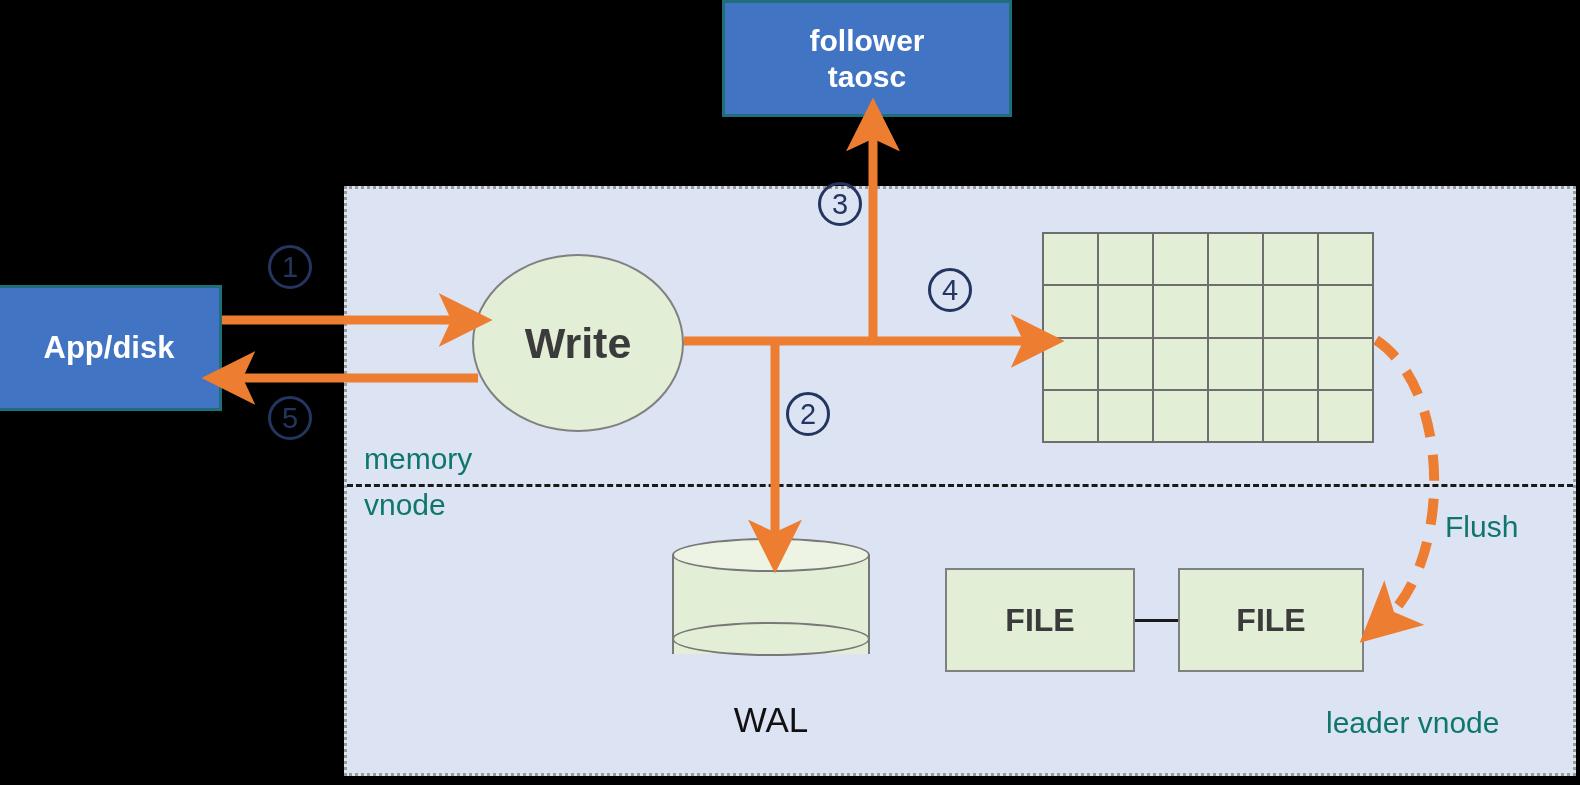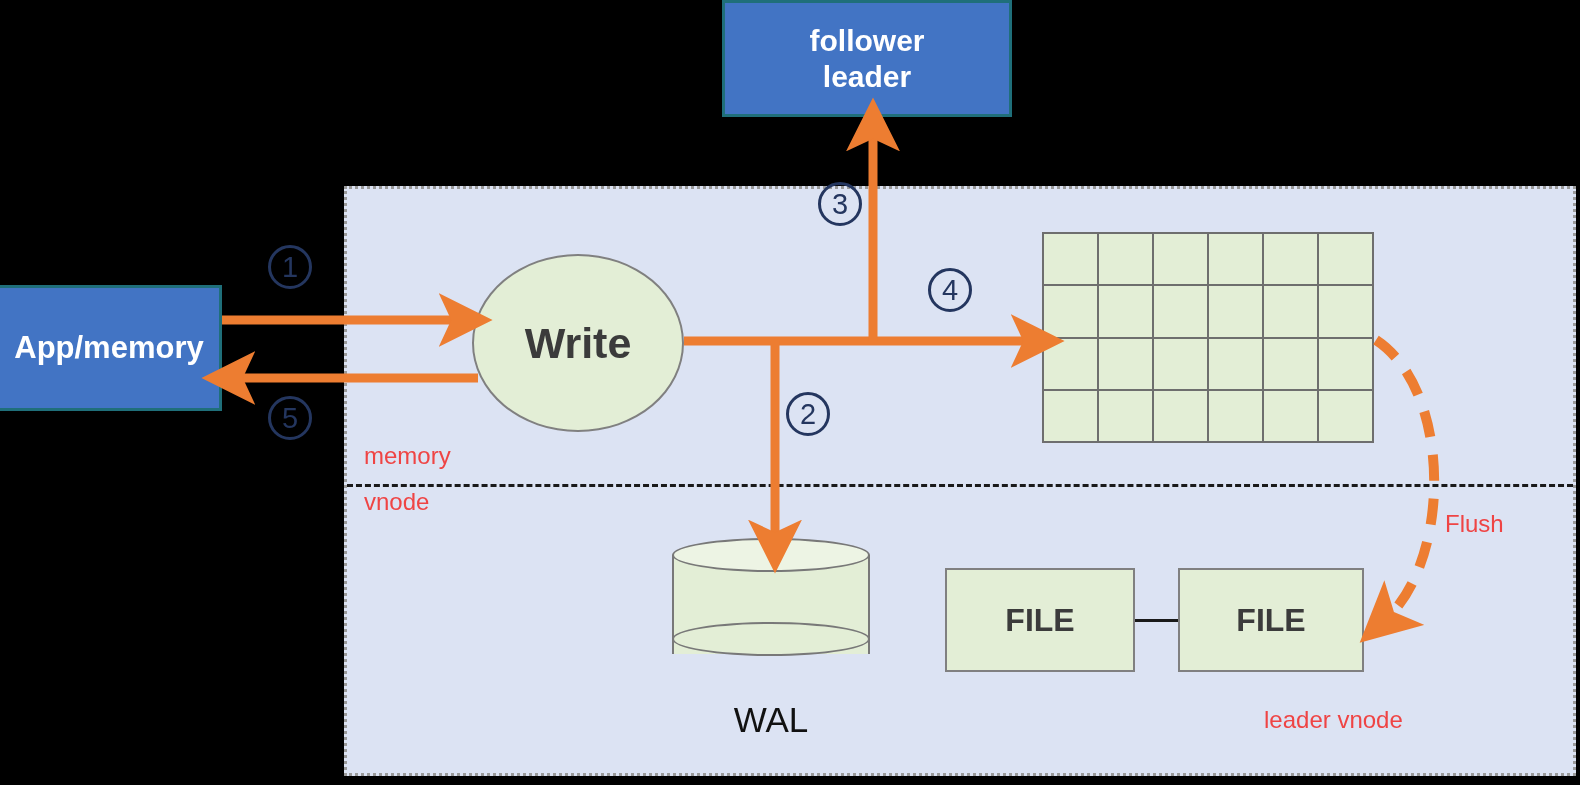--- a/index.html
+++ b/index.html
@@ -101,24 +101,24 @@
   #file-2{left:1178px;width:186px;}
   #file-link{
     position:absolute;left:1135px;top:619px;width:43px;height:0;
     border-top:3px solid #1a1a1a;
   }
   
   #mem-disk-divider{
     position:absolute;left:347px;top:484px;width:1226px;height:0;
     border-top:3px dashed #1a1a1a;
   }
-  .plain-label{position:absolute;font-size:24px;color:#ef4444;text-align:center;}
+  .plain-label{position:absolute;font-size:30px;color:#0f766e;text-align:center;}
   #memory-label{left:364px;top:442px;}
   #disk-label{left:364px;top:488px;}
-  #leader-label{left:1264px;top:706px;}
+  #leader-label{left:1326px;top:706px;}
   #flush-label{left:1445px;top:510px;}
   
   #wires{position:absolute;left:0;top:0;width:1580px;height:785px;pointer-events:none;}
   
   .step{
     position:absolute;
     width:44px;height:44px;border-radius:50%;
     border:3px solid #24365f;
     color:#24365f;
     display:flex;align-items:center;justify-content:center;
@@ -141,26 +141,26 @@
 
   <div id="mem-disk-divider"></div>
   <div class="plain-label" id="memory-label">memory</div>
   <div class="plain-label" id="disk-label">vnode</div>
   <div class="plain-label" id="leader-label">leader vnode</div>
   <div class="plain-label" id="flush-label">Flush</div>
 
   <div class="blue-box" id="follower-vnode">
     <span>
       <span>follower</span><br>
-      <span>leader</span>
+      <span>taosc</span>
     </span>
   </div>
 
   <div class="blue-box" id="app-taosc">
-    <span>App/memory</span>
+    <span>App/disk</span>
   </div>
 
   <div id="write-node">
     <span>Write</span>
   </div>
 
   <div id="memtable">
     <div class="cell"></div>
     <div class="cell"></div>
     <div class="cell"></div>

